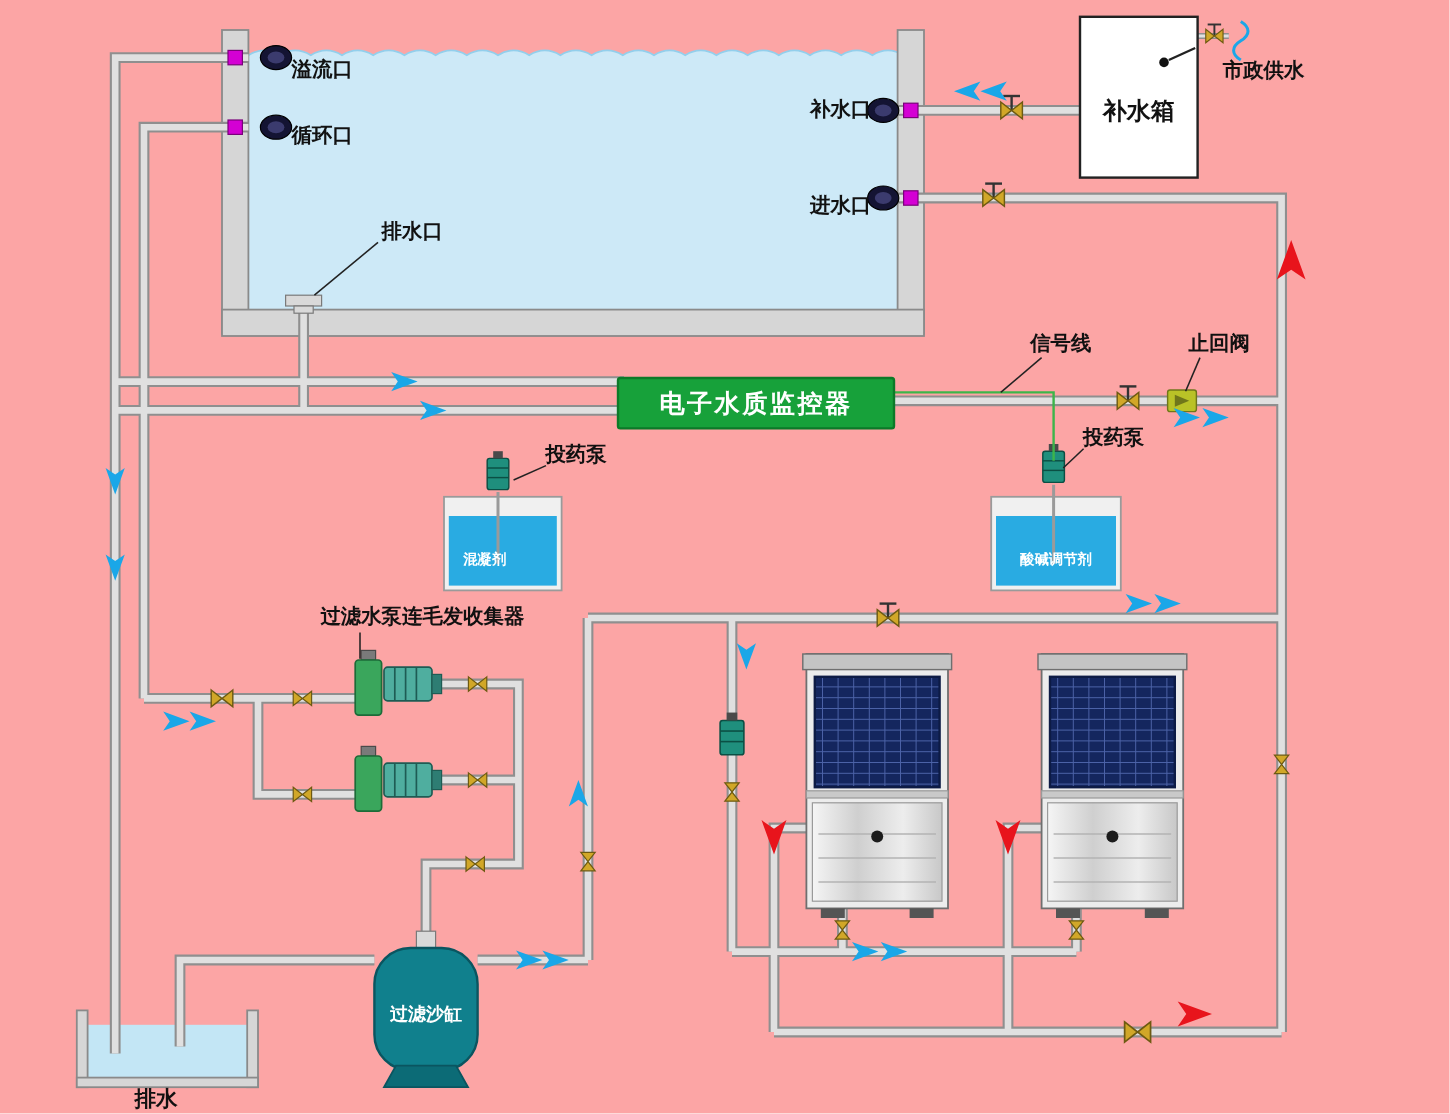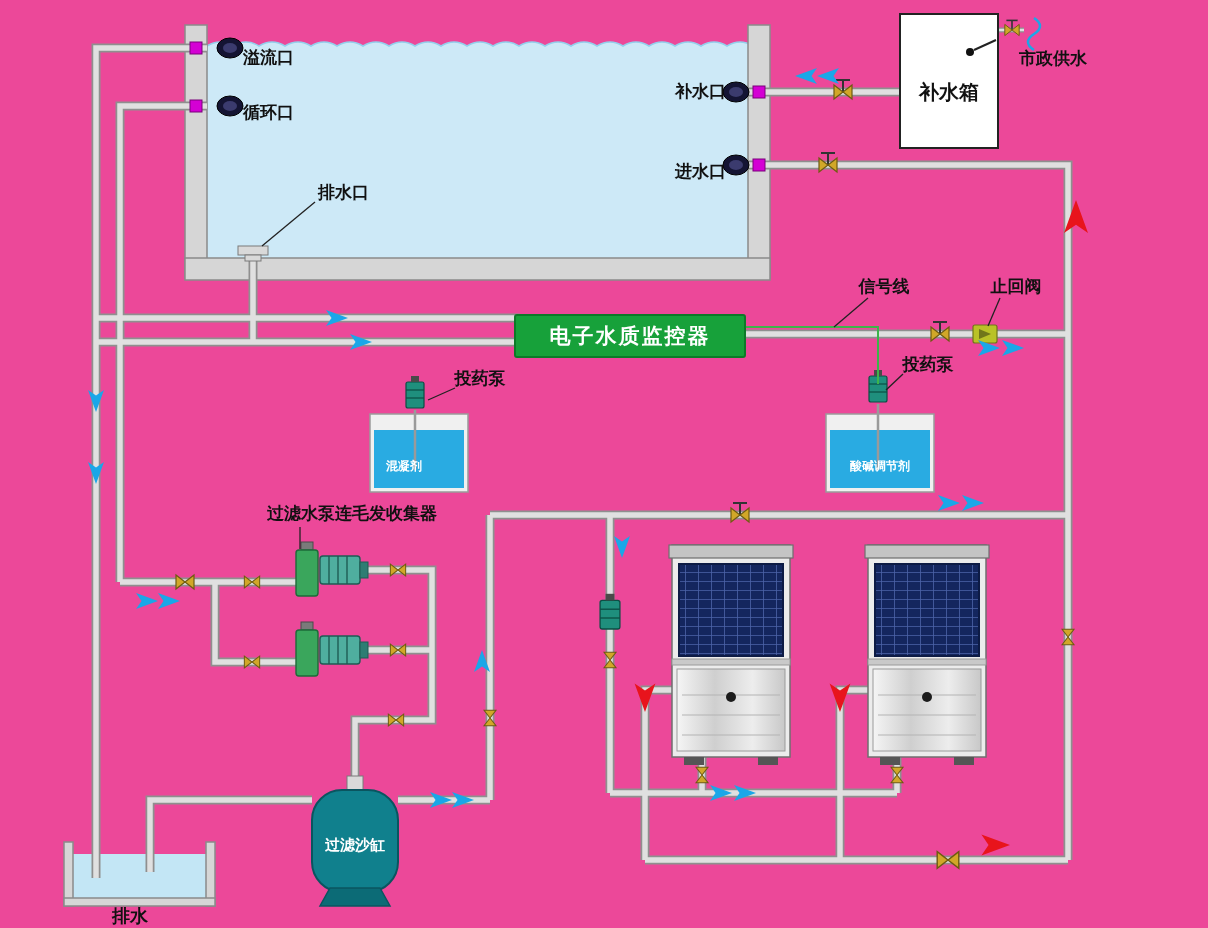--- a/index.html
+++ b/index.html
@@ -1,16 +1,16 @@
 <!DOCTYPE html>
 <html><head>
 <meta charset="utf-8">
 <style>
   html,body{margin:0;padding:0;background:#ffffff;}
-  #stage{width:1208px;height:928px;position:relative;background:#ec4899;
+  #stage{width:1208px;height:928px;position:relative;background:#fca5a5;
          font-family:"Liberation Sans","DejaVu Sans",sans-serif;}
   svg{display:block;}
 
   
   #pipes-casing path{fill:none;stroke:#8f8f8f;stroke-width:9;stroke-linejoin:miter;}
   #pipes path{fill:none;stroke:#e0e0e0;stroke-width:5.5;stroke-linejoin:miter;}
   #pipes-casing path.thin{stroke-width:5;}
   #pipes path.thin{stroke-width:2.5;}
 
   

